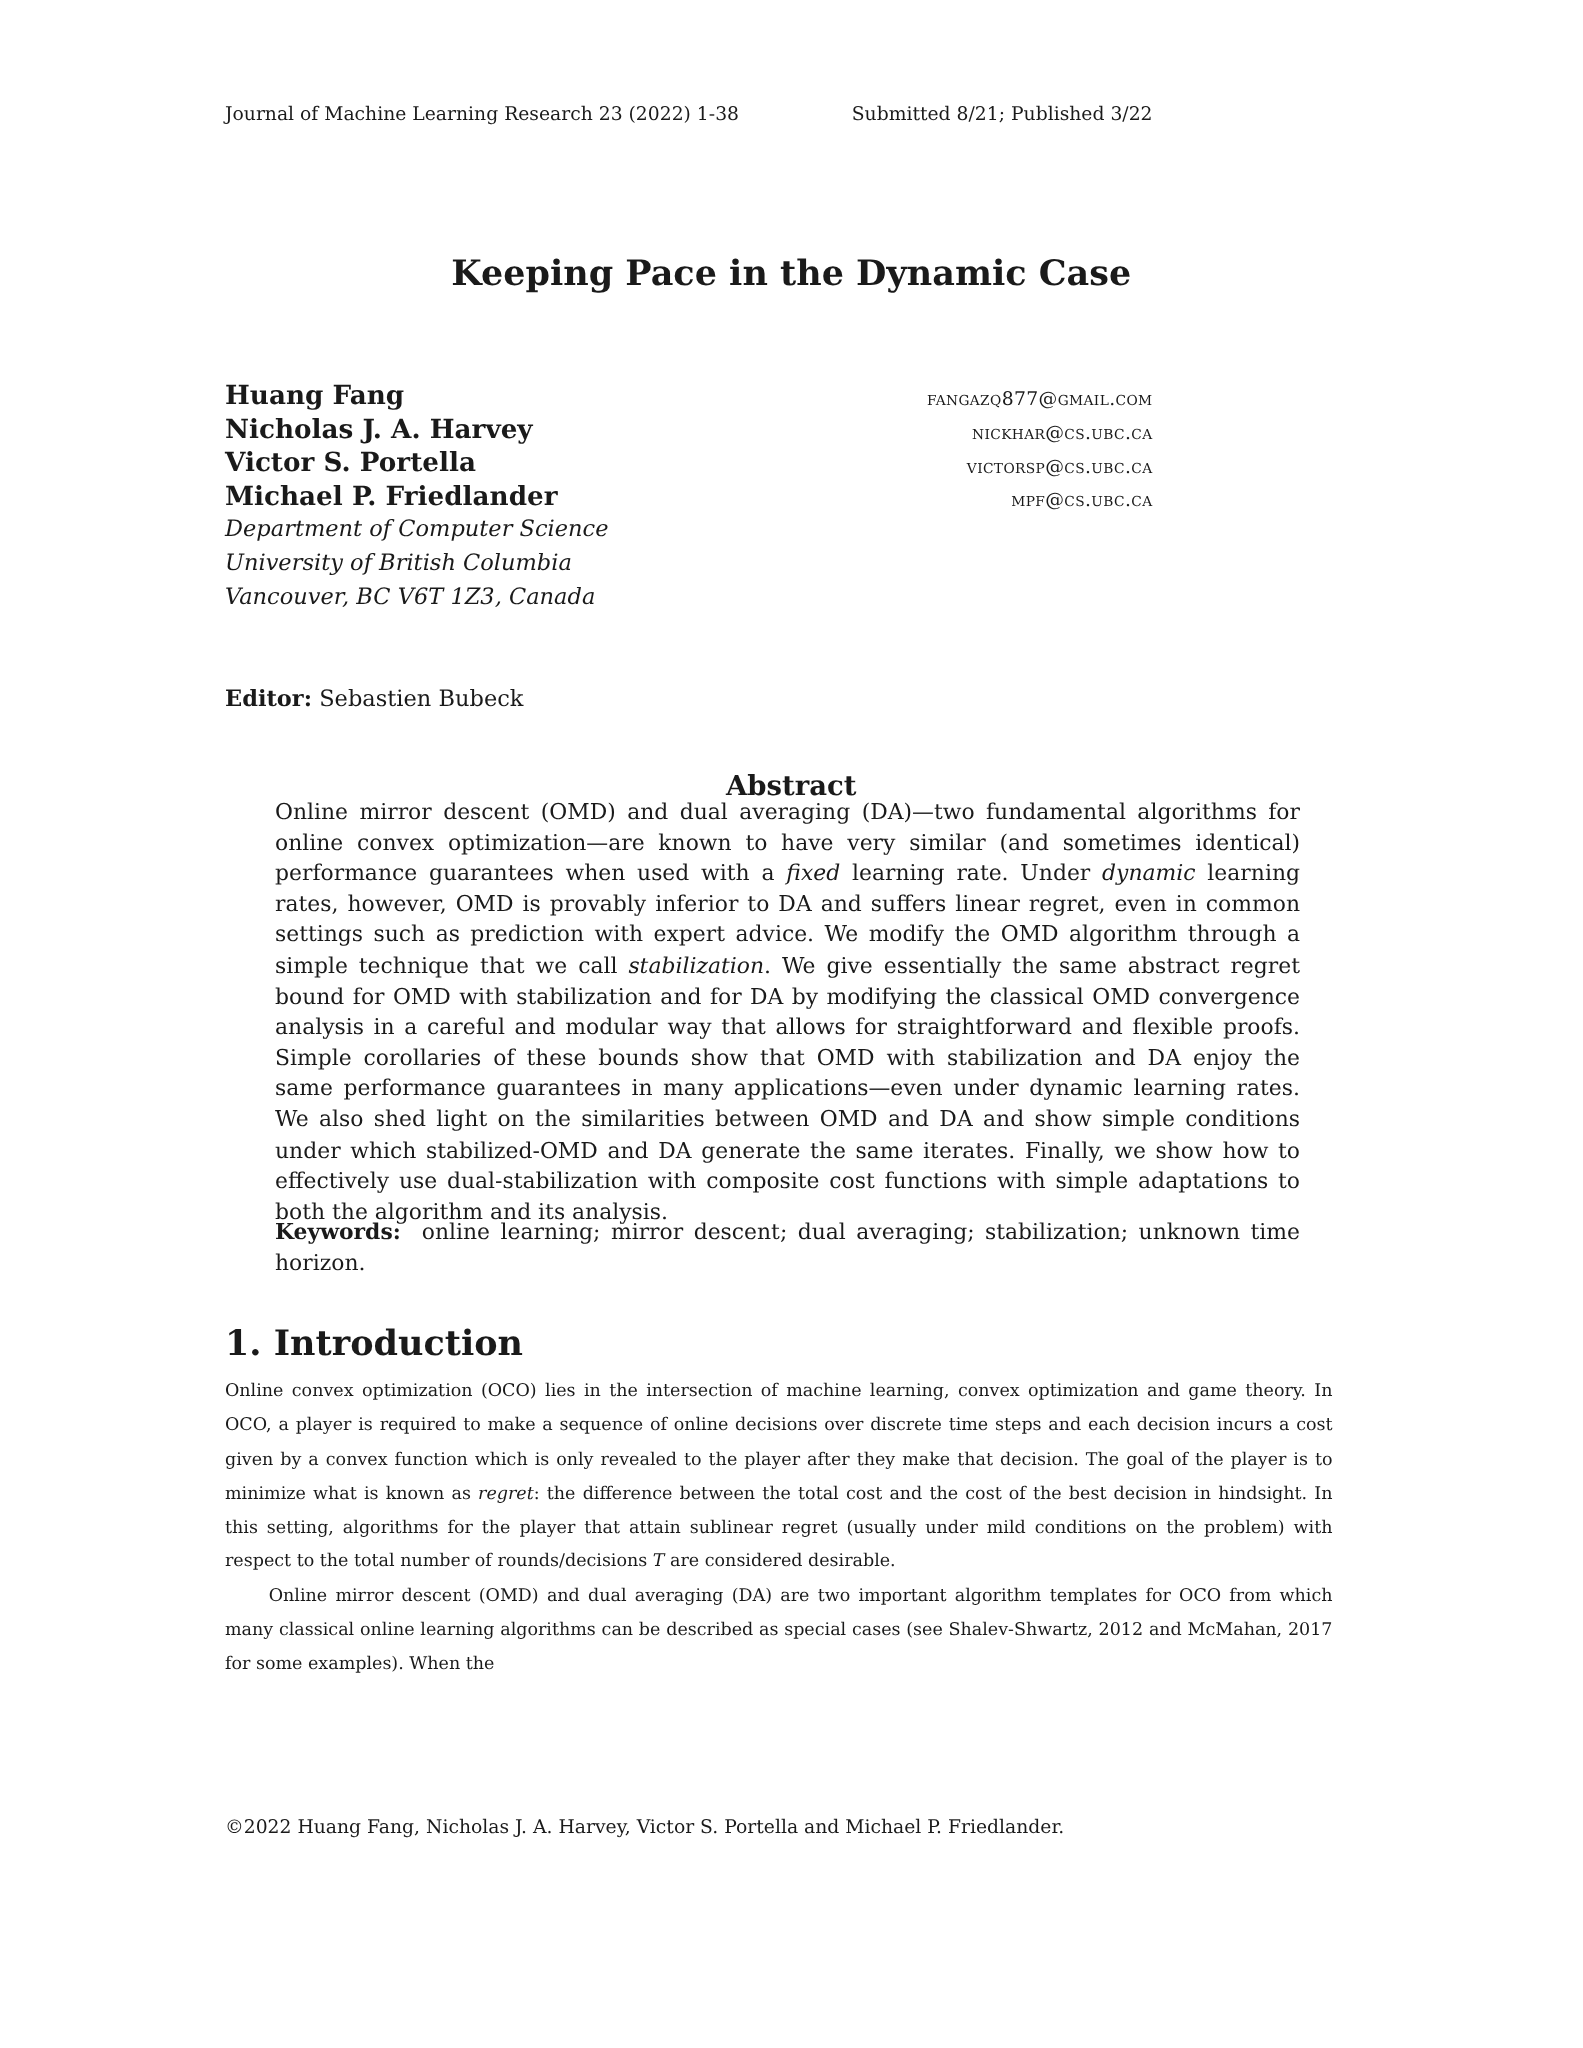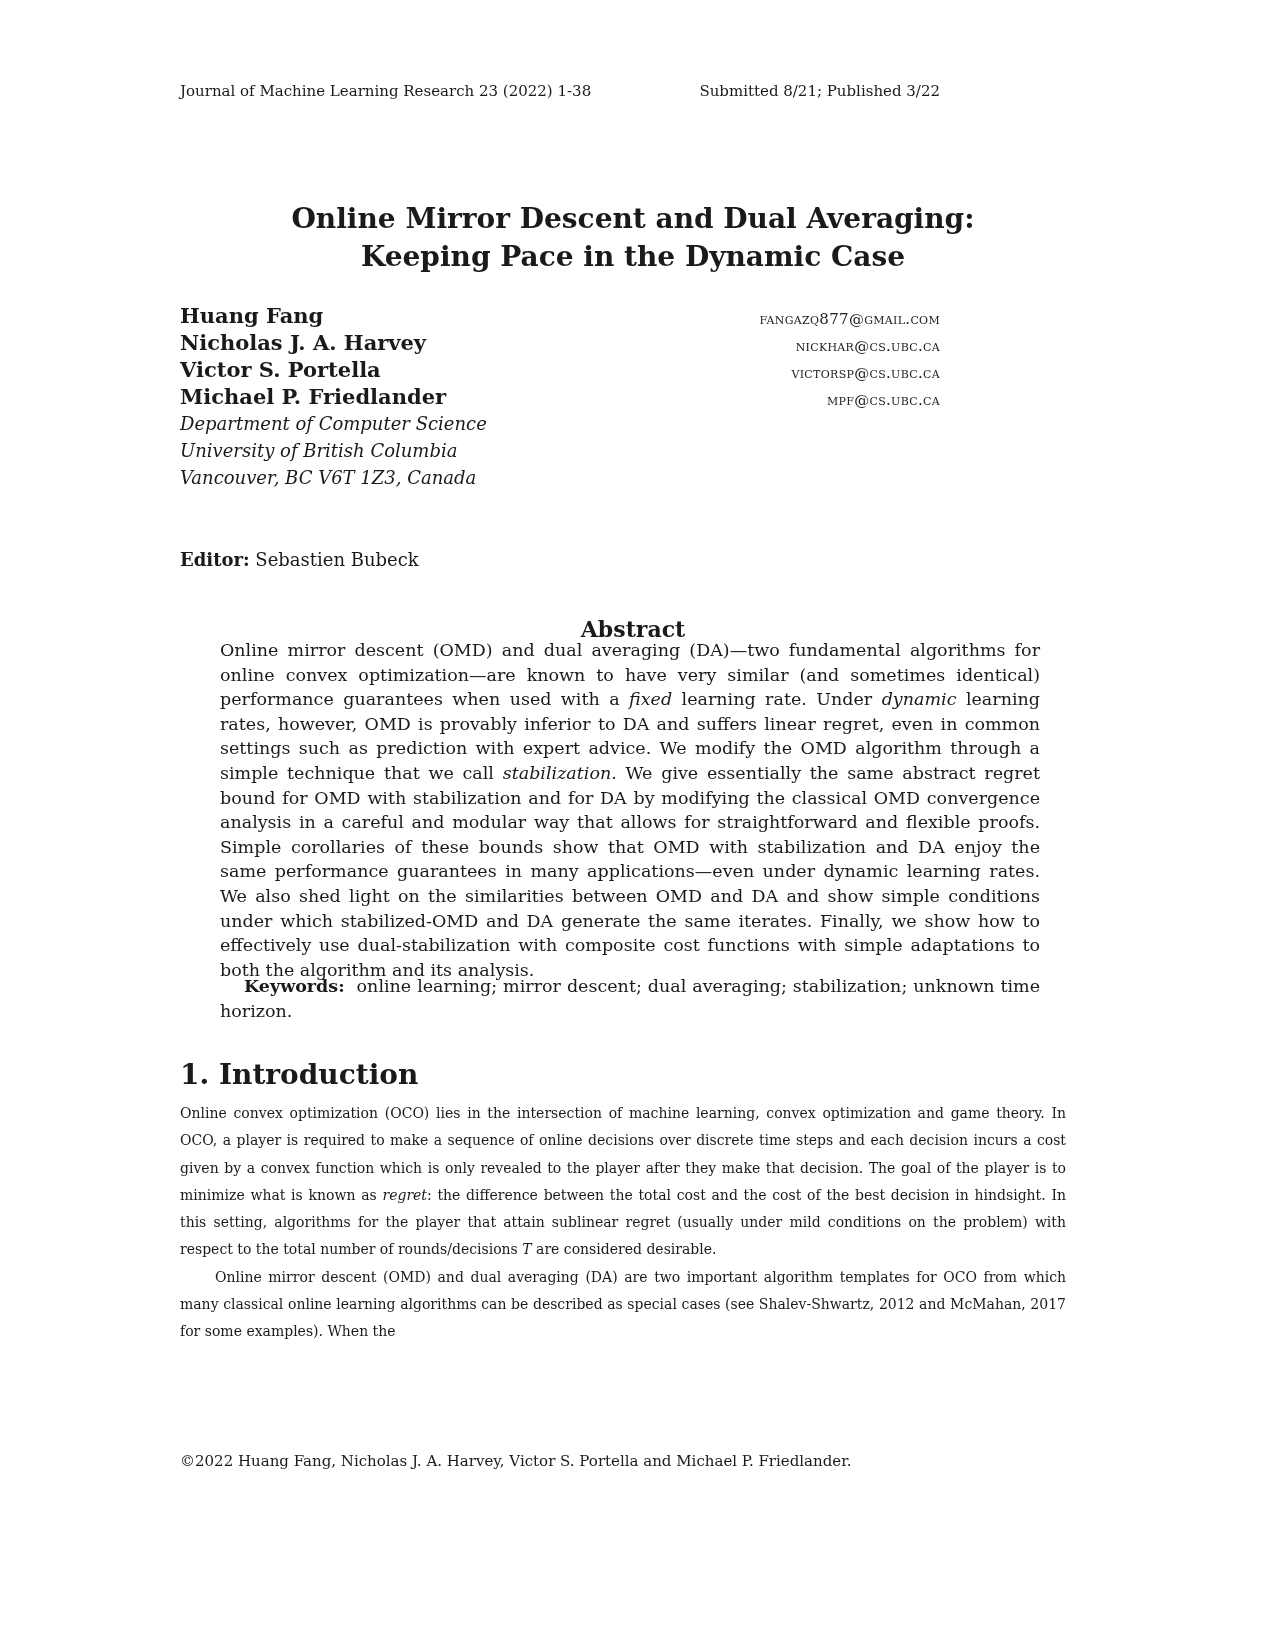--- a/index.html
+++ b/index.html
@@ -1,50 +1,49 @@
 <!DOCTYPE html>
 <html><head>
 <meta charset="utf-8">
 <style>
   html, body { margin:0; padding:0; background:#ffffff; }
   body { width:1266px; height:1638px; position:relative; font-family:"DejaVu Serif","Liberation Serif",serif; color:#1a1a1a; overflow:hidden; }
-  .page { position:absolute; left:0; top:0; width:1118px; height:1638px;padding-left:18px; }
+  .page { position:absolute; left:0; top:0; width:1118px; height:1638px; }
   .header-left { position:absolute; left:180px; top:82px; font-size:15px; }
   .header-right { position:absolute; right:196px; top:82px; font-size:15px; text-align:right; }
   .title { position:absolute; left:0; width:1266px; top:200px; text-align:center; font-weight:bold; font-size:28px; line-height:38px; }
   .authors { position:absolute; left:180px; top:302px; }
   .author { font-weight:bold; font-size:21px; line-height:27px; height:27px; }
   .affil { font-style:italic; font-size:18px; line-height:27px; height:27px; }
   .emails { position:absolute; right:196px; top:306px; text-align:right; }
   .email { font-variant:small-caps; font-size:15px; line-height:27px; height:27px; letter-spacing:0.3px; }
   .editor { position:absolute; left:180px; top:537px; font-size:18px;margin-top:12px; }
   .editor b { font-weight:bold; }
   .abstract-title { position:absolute; left:0; width:1266px; top:616px; text-align:center; font-weight:bold; font-size:22px; }
   .abstract { position:absolute; left:220px; width:820px; top:638px; font-size:17.5px; line-height:24.6px; text-align:justify; }
   .abstract p { margin:0; }
   .abstract i { font-style:italic; }
   .keywords { position:absolute; left:220px; width:820px; top:974px; font-size:17.5px; line-height:24.6px; text-align:justify; }
-  .keywords b { font-weight:bold;margin-left:24px; }
+  .keywords b { font-weight:bold; }
   .section-title { position:absolute; left:180px; top:1058px; font-weight:bold; font-size:28px; }
   .intro { position:absolute; left:180px; width:886px; top:1100px; font-size:14px; line-height:27.3px; text-align:justify; }
   .intro p { margin:0; }
   .intro p.indent { text-indent:35px; }
   .copyright { position:absolute; left:180px; top:1440px; font-size:15px;margin-top:12px; }
   .license { position:absolute; left:180px; width:886px; top:1468px; font-size:15px; line-height:22px; }
   .mono { font-family:"DejaVu Sans Mono","Liberation Mono",monospace; font-weight:bold; font-size:14px; }
 </style>
 </head>
 <body>
 
 <div class="page">
   <div class="header-left">Journal of Machine Learning Research 23 (2022) 1-38</div>
   <div class="header-right">Submitted 8/21; Published 3/22</div>
 
   <div class="title">
-    <div>Online Mirror Descent and Dual Averaging:</div>
     <div>Keeping Pace in the Dynamic Case</div>
   </div>
 
   <div class="authors">
     <div class="author">Huang Fang</div>
     <div class="author">Nicholas J. A. Harvey</div>
     <div class="author">Victor S. Portella</div>
     <div class="author">Michael P. Friedlander</div>
     <div class="affil">Department of Computer Science</div>
     <div class="affil">University of British Columbia</div>

